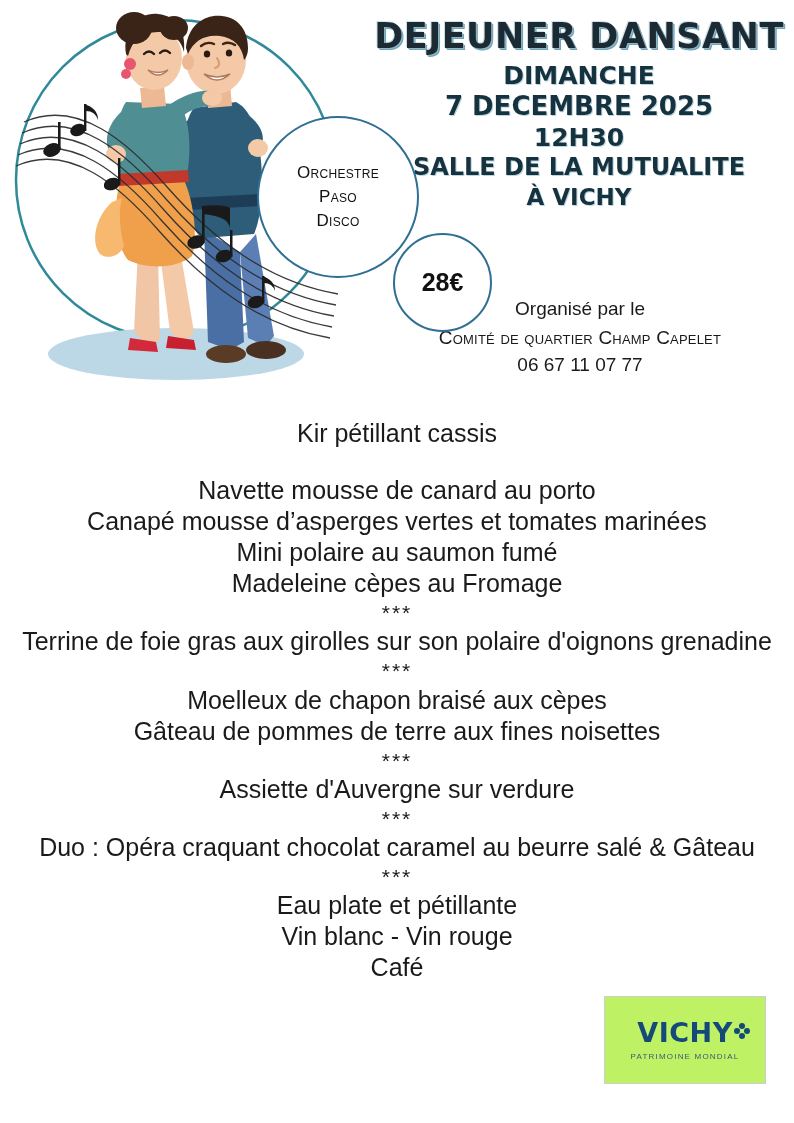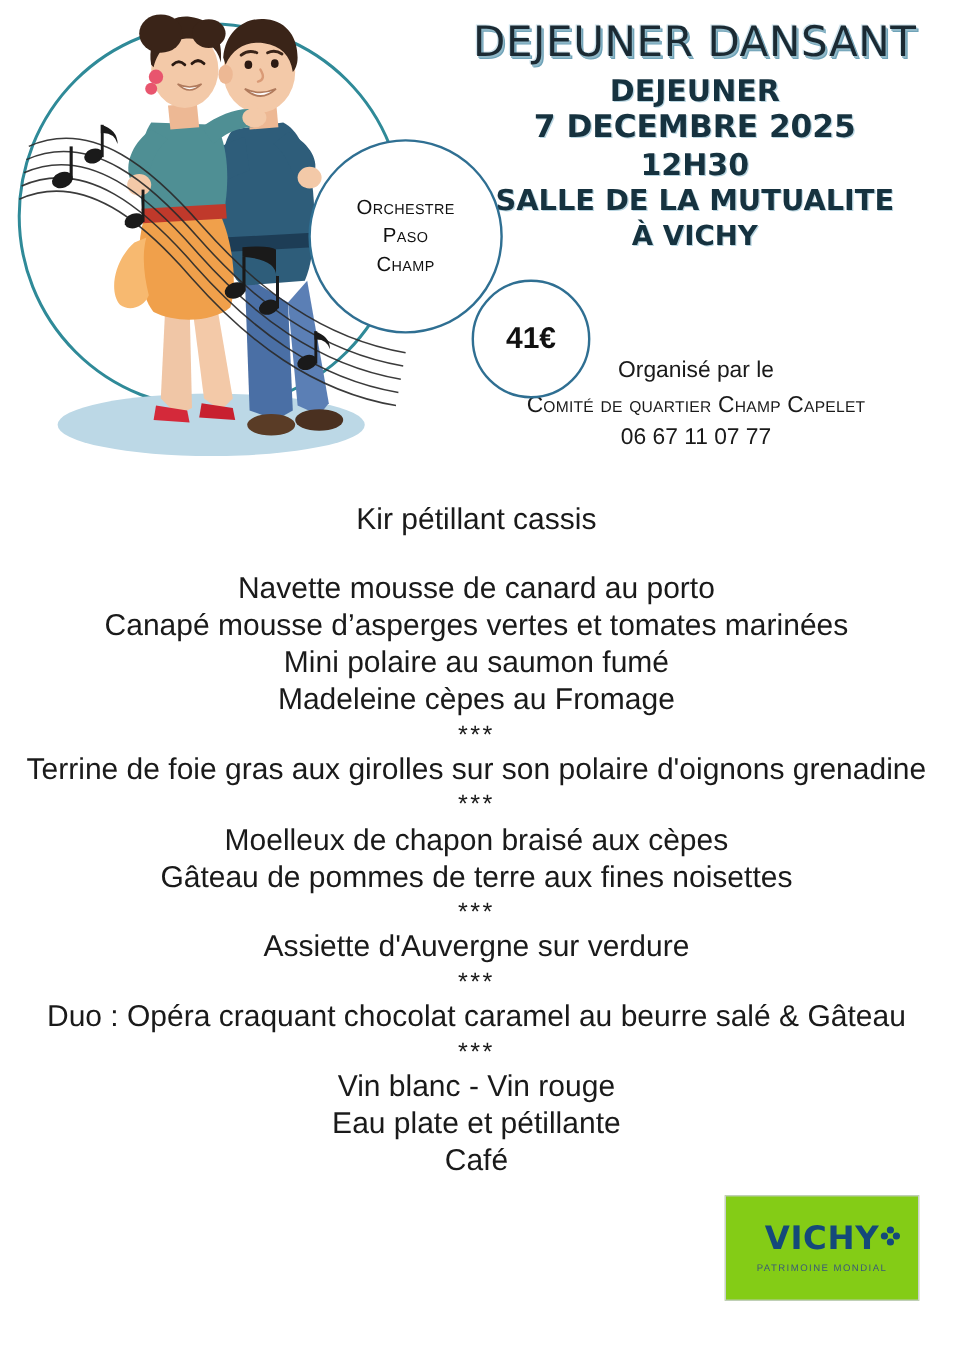--- a/index.html
+++ b/index.html
@@ -41,21 +41,21 @@
   
   .title-block {
     position: absolute;
     left: 370px;
     top: 18px;
     width: 418px;
     text-align: center;
   }
   .main-title {
     font-family: "DejaVu Sans", sans-serif;
-    font-weight: normal;
+    font-weight: bold;
     font-size: 35px;
     letter-spacing: 0.5px;
     color: #1b2a33;
     text-shadow:
        1px 1px 0 #8fb8c8,
        2px 2px 0 #6fa3b8,
       -1px -1px 0 #cfe3ec;
     line-height: 1.05;
     white-space: nowrap;
   }
@@ -162,21 +162,21 @@
   }
   .menu-gap-lg { height: 26px; }
 
   
   .vichy-logo {
     position: absolute;
     left: 604px;
     top: 996px;
     width: 160px;
     height: 86px;
-    background: #84cc16;
+    background: #bef264;
     border: 1px solid #c8ced2;
     display: flex;
     flex-direction: column;
     align-items: center;
     justify-content: center;
   }
   .vichy-logo .vichy-name {
     font-family: "DejaVu Sans", sans-serif;
     font-weight: bold;
     font-size: 27px;
@@ -308,35 +308,35 @@
 
           <ellipse cx="248" cy="300" rx="8.5" ry="6" transform="rotate(-20 248 300)"></ellipse>
           <rect x="254" y="274" width="2.4" height="27"></rect>
           <path d="M254 274 q13 4 13 15 q-3 -9 -13 -8 Z"></path>
         </g>
       </svg>
     </div>
 
     <div class="title-block">
       <div class="main-title">DEJEUNER DANSANT</div>
-      <div class="sub-line sub-1">DEJEUNER</div>
+      <div class="sub-line sub-1">DIMANCHE</div>
       <div class="sub-line sub-2">7 DECEMBRE 2025</div>
       <div class="sub-line sub-3">12H30</div>
       <div class="sub-line sub-4">SALLE DE LA MUTUALITE</div>
       <div class="sub-line sub-5">À  VICHY</div>
     </div>
 
     <div class="circle-orchestre">
       <div>Orchestre</div>
       <div>Paso</div>
-      <div>Champ</div>
+      <div>Disco</div>
     </div>
 
     <div class="circle-price">
-      <div>41€</div>
+      <div>28€</div>
     </div>
 
     <div class="organizer">
       <div class="org-1">Organisé par le</div>
       <div class="org-2">Comité de quartier Champ Capelet</div>
       <div class="org-3">06 67 11 07 77</div>
     </div>
   </div>
 
   <div class="menu" id="menu-root">
@@ -349,22 +349,22 @@
       <div class="menu-line stars">***</div>
       <div class="menu-line">Terrine de foie gras aux girolles sur son polaire d'oignons grenadine</div>
       <div class="menu-line stars">***</div>
       <div class="menu-line">Moelleux de chapon braisé aux cèpes</div>
       <div class="menu-line">Gâteau de pommes de terre aux fines noisettes</div>
       <div class="menu-line stars">***</div>
       <div class="menu-line">Assiette d'Auvergne sur verdure</div>
       <div class="menu-line stars">***</div>
       <div class="menu-line">Duo : Opéra craquant chocolat caramel au beurre salé &amp; Gâteau</div>
       <div class="menu-line stars">***</div>
+      <div class="menu-line">Eau plate et pétillante</div>
       <div class="menu-line">Vin blanc - Vin rouge</div>
-      <div class="menu-line">Eau plate et pétillante</div>
       <div class="menu-line">Café</div>
     </div>
 
   <div class="vichy-logo">
     <div class="vichy-name">
       <span>VICHY</span>
       <span class="vichy-mark">
         <svg width="18" height="18" viewBox="0 0 18 18" xmlns="http://www.w3.org/2000/svg">
           <g fill="#14497a">
             <circle cx="9" cy="4" r="3"></circle>

